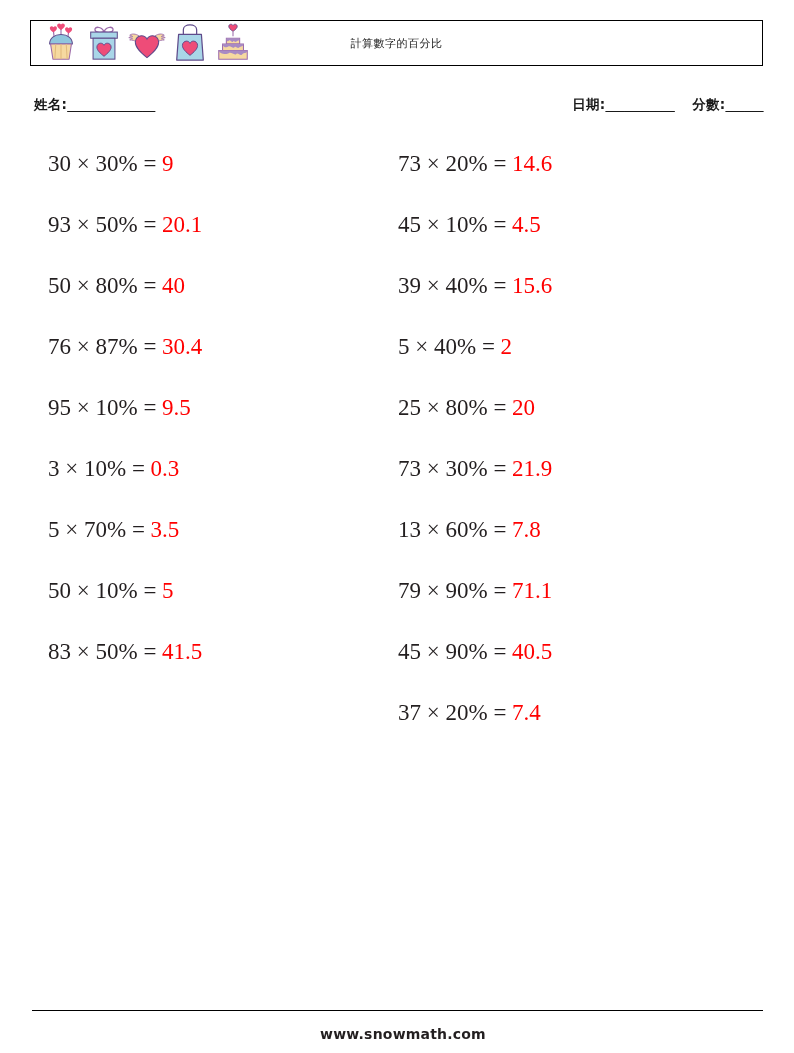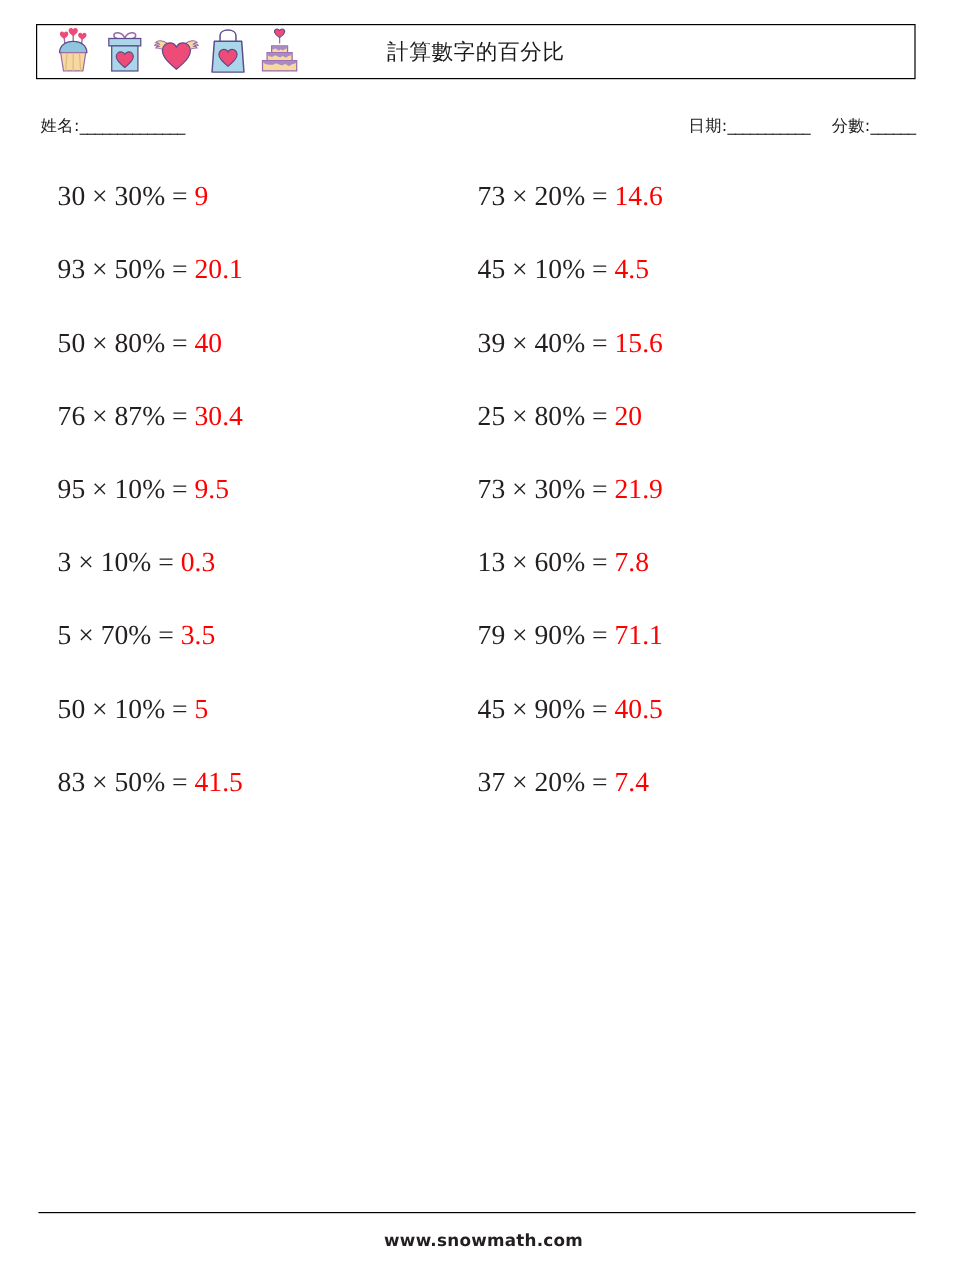--- a/index.html
+++ b/index.html
@@ -39,21 +39,21 @@
     height: 40px;
     display: block;
     flex: 0 0 auto;
   }
   #worksheet-title {
     position: absolute;
     left: 0;
     right: 0;
     text-align: center;
     font-family: "DejaVu Sans", "Liberation Sans", sans-serif;
-    font-size: 18px;
+    font-size: 11px;
     color: #1a1a1a;
     letter-spacing: 0.5px;
     pointer-events: none;
   }
 
   
   #meta-row {
     position: absolute;
     left: 34px;
     right: 30px;
@@ -68,21 +68,21 @@
     left: 0;
     top: 0;
     white-space: nowrap;
   }
   #date-score-group {
     position: absolute;
     right: 1px;
     top: 0;
     white-space: nowrap;
   }
-  .meta-label { letter-spacing: 0.3px; }
+  .meta-label { letter-spacing: 0.3px; font-weight: bold; }
   .meta-blank {
     letter-spacing: -0.5px;
     font-family: "DejaVu Sans", "Liberation Sans", sans-serif;
   }
   .meta-gap { display: inline-block; width: 18px; }
 
   
   #problems {
     position: absolute;
     left: 0;
@@ -205,20 +205,21 @@
     <div class="problem-row"><span class="prob-expr">3 × 10% =</span> <span class="prob-answer">0.3</span></div>
     <div class="problem-row"><span class="prob-expr">5 × 70% =</span> <span class="prob-answer">3.5</span></div>
     <div class="problem-row"><span class="prob-expr">50 × 10% =</span> <span class="prob-answer">5</span></div>
     <div class="problem-row"><span class="prob-expr">83 × 50% =</span> <span class="prob-answer">41.5</span></div>
   </div>
 
   <div id="col-right" class="prob-col">
     <div class="problem-row"><span class="prob-expr">73 × 20% =</span> <span class="prob-answer">14.6</span></div>
     <div class="problem-row"><span class="prob-expr">45 × 10% =</span> <span class="prob-answer">4.5</span></div>
     <div class="problem-row"><span class="prob-expr">39 × 40% =</span> <span class="prob-answer">15.6</span></div>
+    <div class="problem-row"><span class="prob-expr">5 × 40% =</span> <span class="prob-answer">2</span></div>
     <div class="problem-row"><span class="prob-expr">25 × 80% =</span> <span class="prob-answer">20</span></div>
     <div class="problem-row"><span class="prob-expr">73 × 30% =</span> <span class="prob-answer">21.9</span></div>
     <div class="problem-row"><span class="prob-expr">13 × 60% =</span> <span class="prob-answer">7.8</span></div>
     <div class="problem-row"><span class="prob-expr">79 × 90% =</span> <span class="prob-answer">71.1</span></div>
     <div class="problem-row"><span class="prob-expr">45 × 90% =</span> <span class="prob-answer">40.5</span></div>
     <div class="problem-row"><span class="prob-expr">37 × 20% =</span> <span class="prob-answer">7.4</span></div>
   </div>
 
 </div>
 

